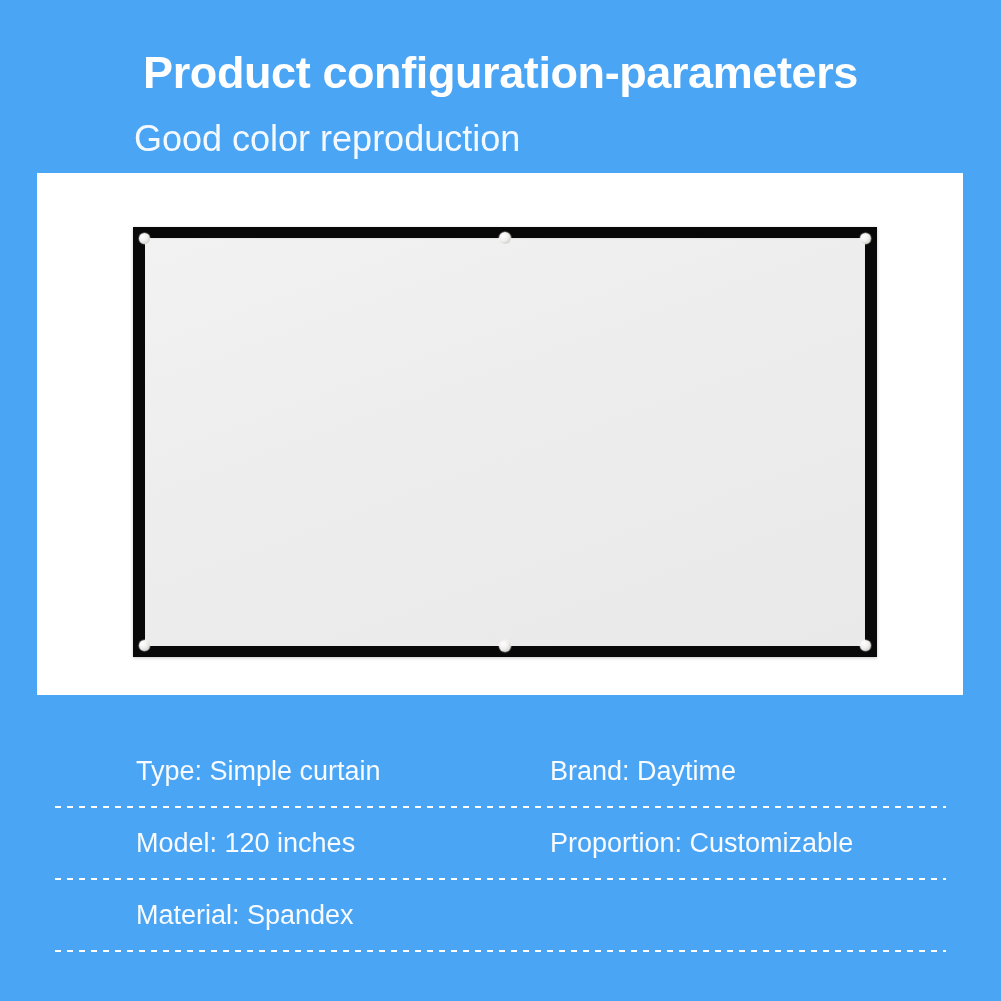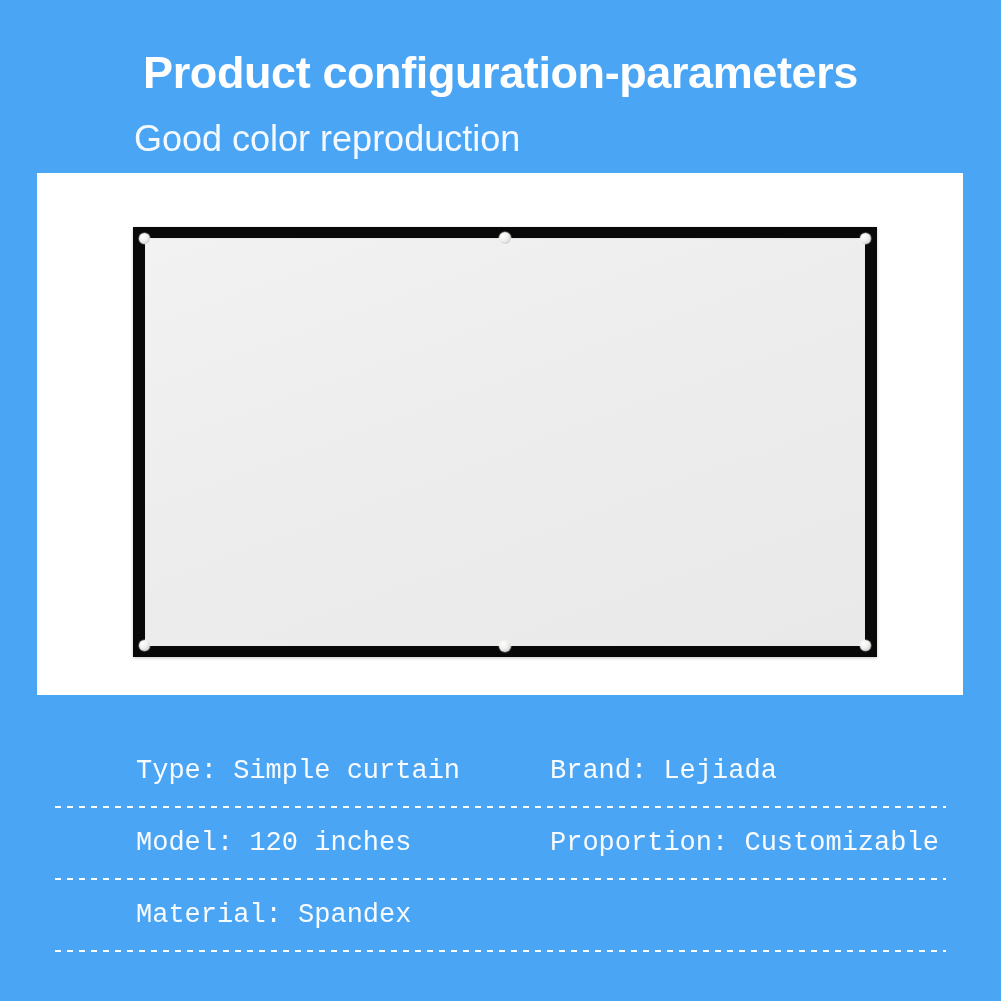--- a/index.html
+++ b/index.html
@@ -103,21 +103,20 @@
   
   .specs {
     position: absolute;
     left: 0;
     top: 735px;
     width: 1001px;
   }
   .spec-row {
     position: relative;
     height: 72px;
-    font-family: Liberation Mono, monospace;
   }
   .spec-cell {
     position: absolute;
     top: 0;
     height: 72px;
     line-height: 72px;
     color: #f8fbff;
     font-size: 27px;
     font-weight: 400;
     white-space: nowrap;
@@ -162,21 +161,21 @@
       <span class="grommet g-bl"></span>
       <span class="grommet g-bc"></span>
       <span class="grommet g-br"></span>
     </div>
   </div>
 
   <div class="specs">
 
     <div class="spec-row">
       <div class="spec-cell col-left">Type: Simple curtain</div>
-      <div class="spec-cell col-right">Brand: Lejiada</div>
+      <div class="spec-cell col-right">Brand: Daytime</div>
     </div>
     <div class="divider d1"></div>
 
     <div class="spec-row" style="position:absolute; top:72px; left:0; width:880px;padding-left:14px;">
       <div class="spec-cell col-left">Model: 120 inches</div>
       <div class="spec-cell col-right">Proportion: Customizable</div>
     </div>
     <div class="divider d2"></div>
 
     <div class="spec-row" style="position:absolute; top:144px; left:0; width:834px;">

